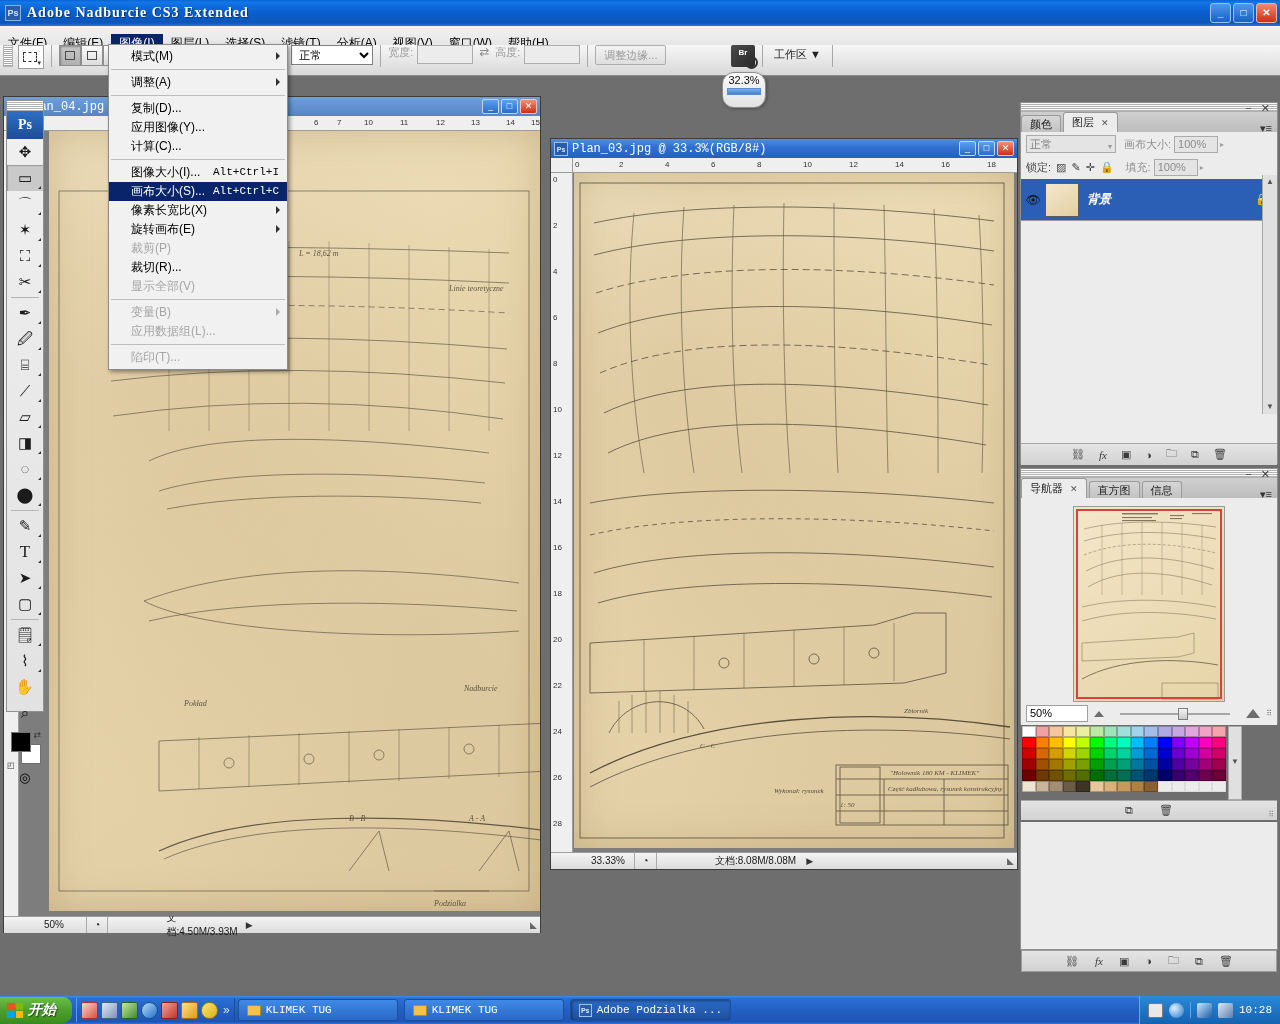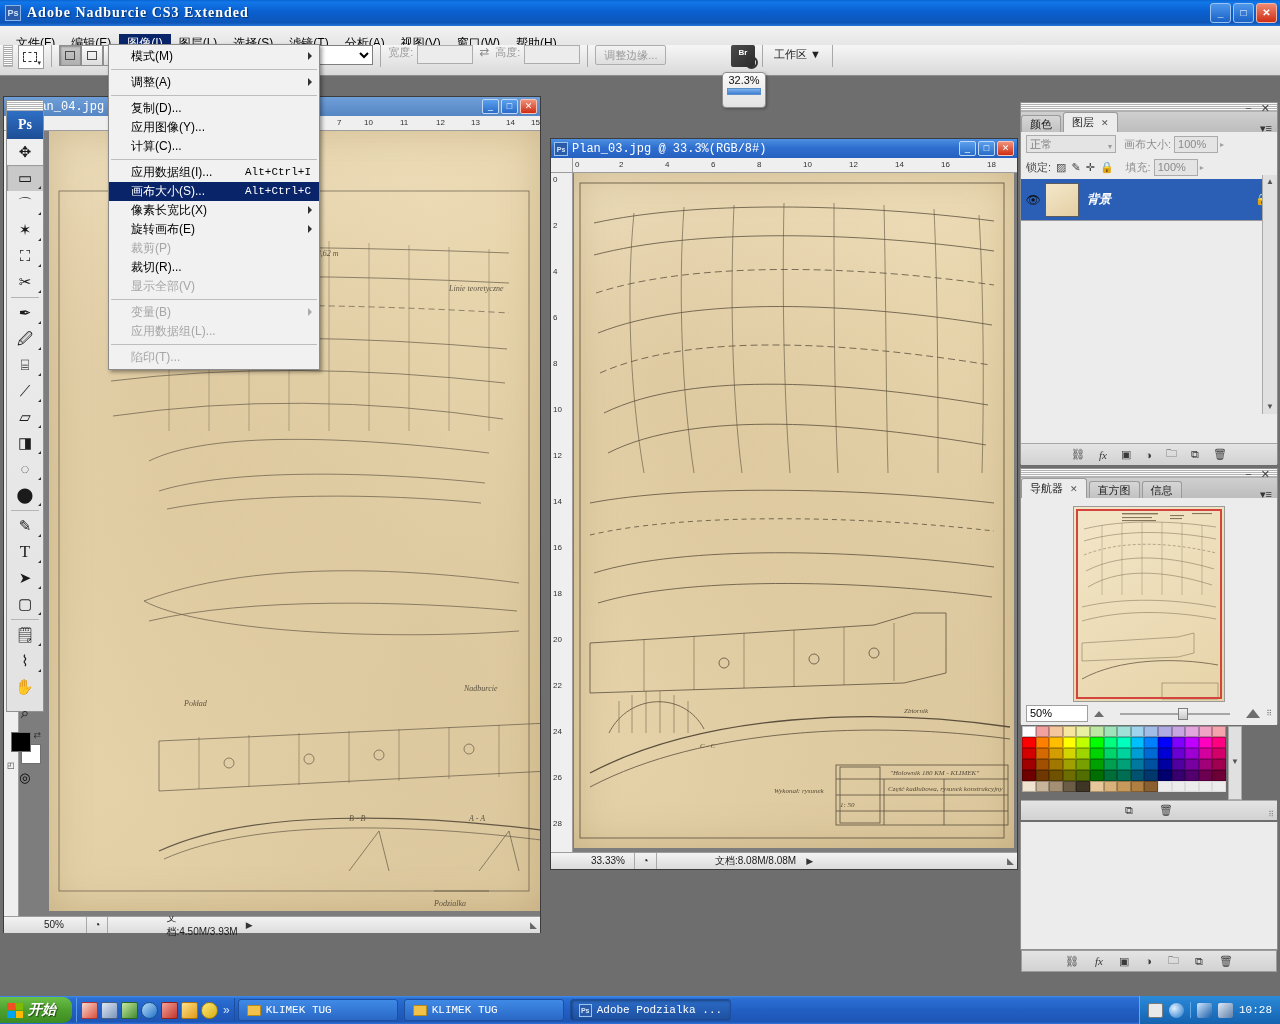--- a/index.html
+++ b/index.html
@@ -31,21 +31,21 @@
     width:21px;height:20px;border:1px solid #9dc4ef;border-radius:3px;
     background:linear-gradient(to bottom,#4e97ec,#1a62c6);
     color:#fff;font-size:10px;line-height:18px;text-align:center;font-weight:bold;
   }
   .winbtn.close { background:linear-gradient(to bottom,#f08a74,#cf2e13); border-color:#f3b7a8;}
   
   #menubar {
     position:absolute; left:0; top:26px; width:1280px; height:36px;
     background:linear-gradient(to bottom,#f2f2f2,#dcdcdc);
     border-bottom:1px solid #9a9a9a;
-    display:flex; align-items:center; padding-left:8px;
+    display:flex; align-items:center; padding-left:0;
   }
   .menuitem { padding:2px 8px; font-size:12px; color:#000; line-height:15px; white-space:nowrap; }
   .menuitem.active { background:#0a246a; color:#fff; }
   
   #optionsbar {
     position:absolute; left:0; top:45px; width:1280px; height:31px;
     background:linear-gradient(to bottom,#f6f6f6,#d9d9d9);
     border-bottom:1px solid #8c8c8c;
     display:flex; font-size:11px;
   }
@@ -79,21 +79,21 @@
   .br-icon {
     width:24px;height:22px;position:relative;
     background:linear-gradient(135deg,#4a4a4a,#2b2b2b); border-radius:2px; color:#fff;
     font-size:8px;font-weight:bold;text-align:center;line-height:16px;
   }
   .br-icon::after{content:"";position:absolute;right:-3px;bottom:-2px;width:9px;height:9px;
     border:2px solid #333;border-radius:50%;background:transparent;}
   .ws-btn { font-size:11px; color:#222; padding:2px 4px; }
   
   #dropdown {
-    position:absolute; left:108px; top:44px; width:212px;
+    position:absolute; left:108px; top:44px; width:180px;
     background:#f1f1f1; border:1px solid #8c8c8c;
     box-shadow:2px 2px 4px rgba(0,0,0,.4); z-index:90; padding:2px 0;
     font-size:12px;
   }
   .dd-item {
     height:19px; line-height:19px; padding-left:22px; position:relative; color:#000; white-space:nowrap;
   }
   .dd-item.disabled { color:#a6a6a6; }
   .dd-item.hl { background:#0a246a; color:#fff; }
   .dd-item .short { position:absolute; right:8px; top:0; font-family:"Liberation Mono",monospace; font-size:11px;}
@@ -220,21 +220,21 @@
   .nav-slider .knob { position:absolute; left:52%; top:1px; width:10px;height:12px;
      background:linear-gradient(to bottom,#f2f2f2,#c9c9c9); border:1px solid #7d7d7d;}
   .tri-small { width:0;height:0;border-left:5px solid transparent;border-right:5px solid transparent;border-bottom:6px solid #6d6d6d;}
   .tri-large { width:0;height:0;border-left:7px solid transparent;border-right:7px solid transparent;border-bottom:9px solid #6d6d6d;}
   .swatch-grid { display:grid; grid-template-columns:repeat(15,1fr); gap:0; margin:0 2px; }
   .swatch { height:11px; border:1px solid rgba(0,0,0,.25); }
   
   #zoomtip {
     position:absolute; left:722px; top:72px; width:44px; height:36px;
     background:linear-gradient(to bottom,#fafafa,#e2e2e2);
-    border:1px solid #8d8d8d; border-radius:4px; z-index:95;
+    border:1px solid #8d8d8d; border-radius:12px; z-index:95;
     font-size:11px; text-align:center; color:#111; padding-top:1px;
     box-shadow:1px 1px 3px rgba(0,0,0,.3);
   }
   #zoomtip .bar { height:7px; margin:2px 4px 0; background:linear-gradient(to bottom,#7fb2ea,#3f7fd4); border:1px solid #5c8fc9;}
   
   #taskbar {
     position:absolute; left:0; bottom:0; width:1280px; height:28px;
     background:linear-gradient(to bottom,#3f8bea 0%,#2a6fd4 9%,#225fc3 50%,#1e55b5 92%,#2f74d8 100%);
     display:flex; align-items:center;
   }
@@ -881,21 +881,21 @@
     <span>复制(D)...</span>
   </div>
   <div class="dd-item">
     <span>应用图像(Y)...</span>
   </div>
   <div class="dd-item">
     <span>计算(C)...</span>
   </div>
   <div class="dd-sep"></div>
   <div class="dd-item">
-    <span>应用数据组(I)...</span>
+    <span>图像大小(I)...</span>
     <span class="short">Alt+Ctrl+I</span>
   </div>
   <div class="dd-item hl">
     <span>画布大小(S)...</span>
     <span class="short">Alt+Ctrl+C</span>
   </div>
   <div class="dd-item">
     <span>像素长宽比(X)</span><span class="arrow"></span>
   </div>
   <div class="dd-item">

